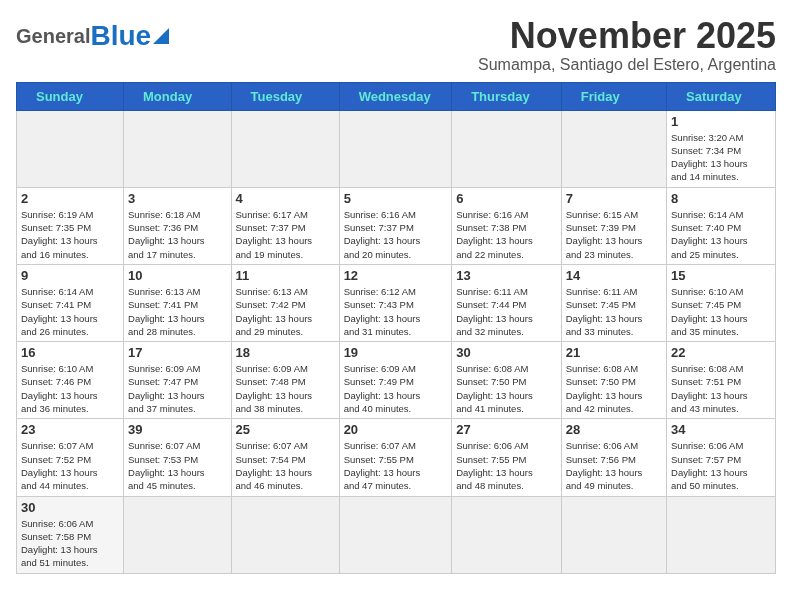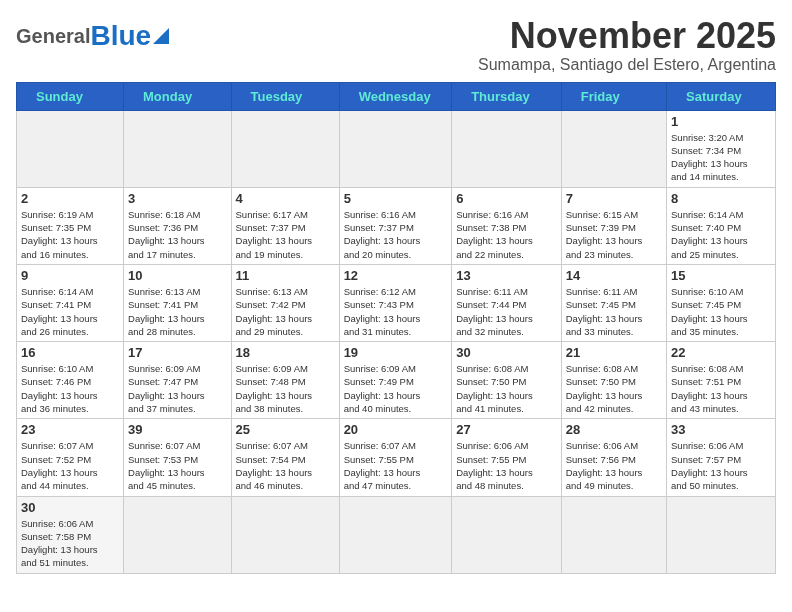--- a/index.html
+++ b/index.html
@@ -336,21 +336,21 @@
 and 48 minutes.</div>
         </td>
         <td>
           <div class="day-number">28</div>
           <div class="day-info" style="white-space: pre-line;">Sunrise: 6:06 AM
 Sunset: 7:56 PM
 Daylight: 13 hours
 and 49 minutes.</div>
         </td>
         <td>
-          <div class="day-number">33</div>
+          <div class="day-number">34</div>
           <div class="day-info" style="white-space: pre-line;">Sunrise: 6:06 AM
 Sunset: 7:57 PM
 Daylight: 13 hours
 and 50 minutes.</div>
         </td>
       </tr>
       <tr class="last-row">
         <td>
           <div class="day-number">30</div>
           <div class="day-info" style="white-space: pre-line;">Sunrise: 6:06 AM

